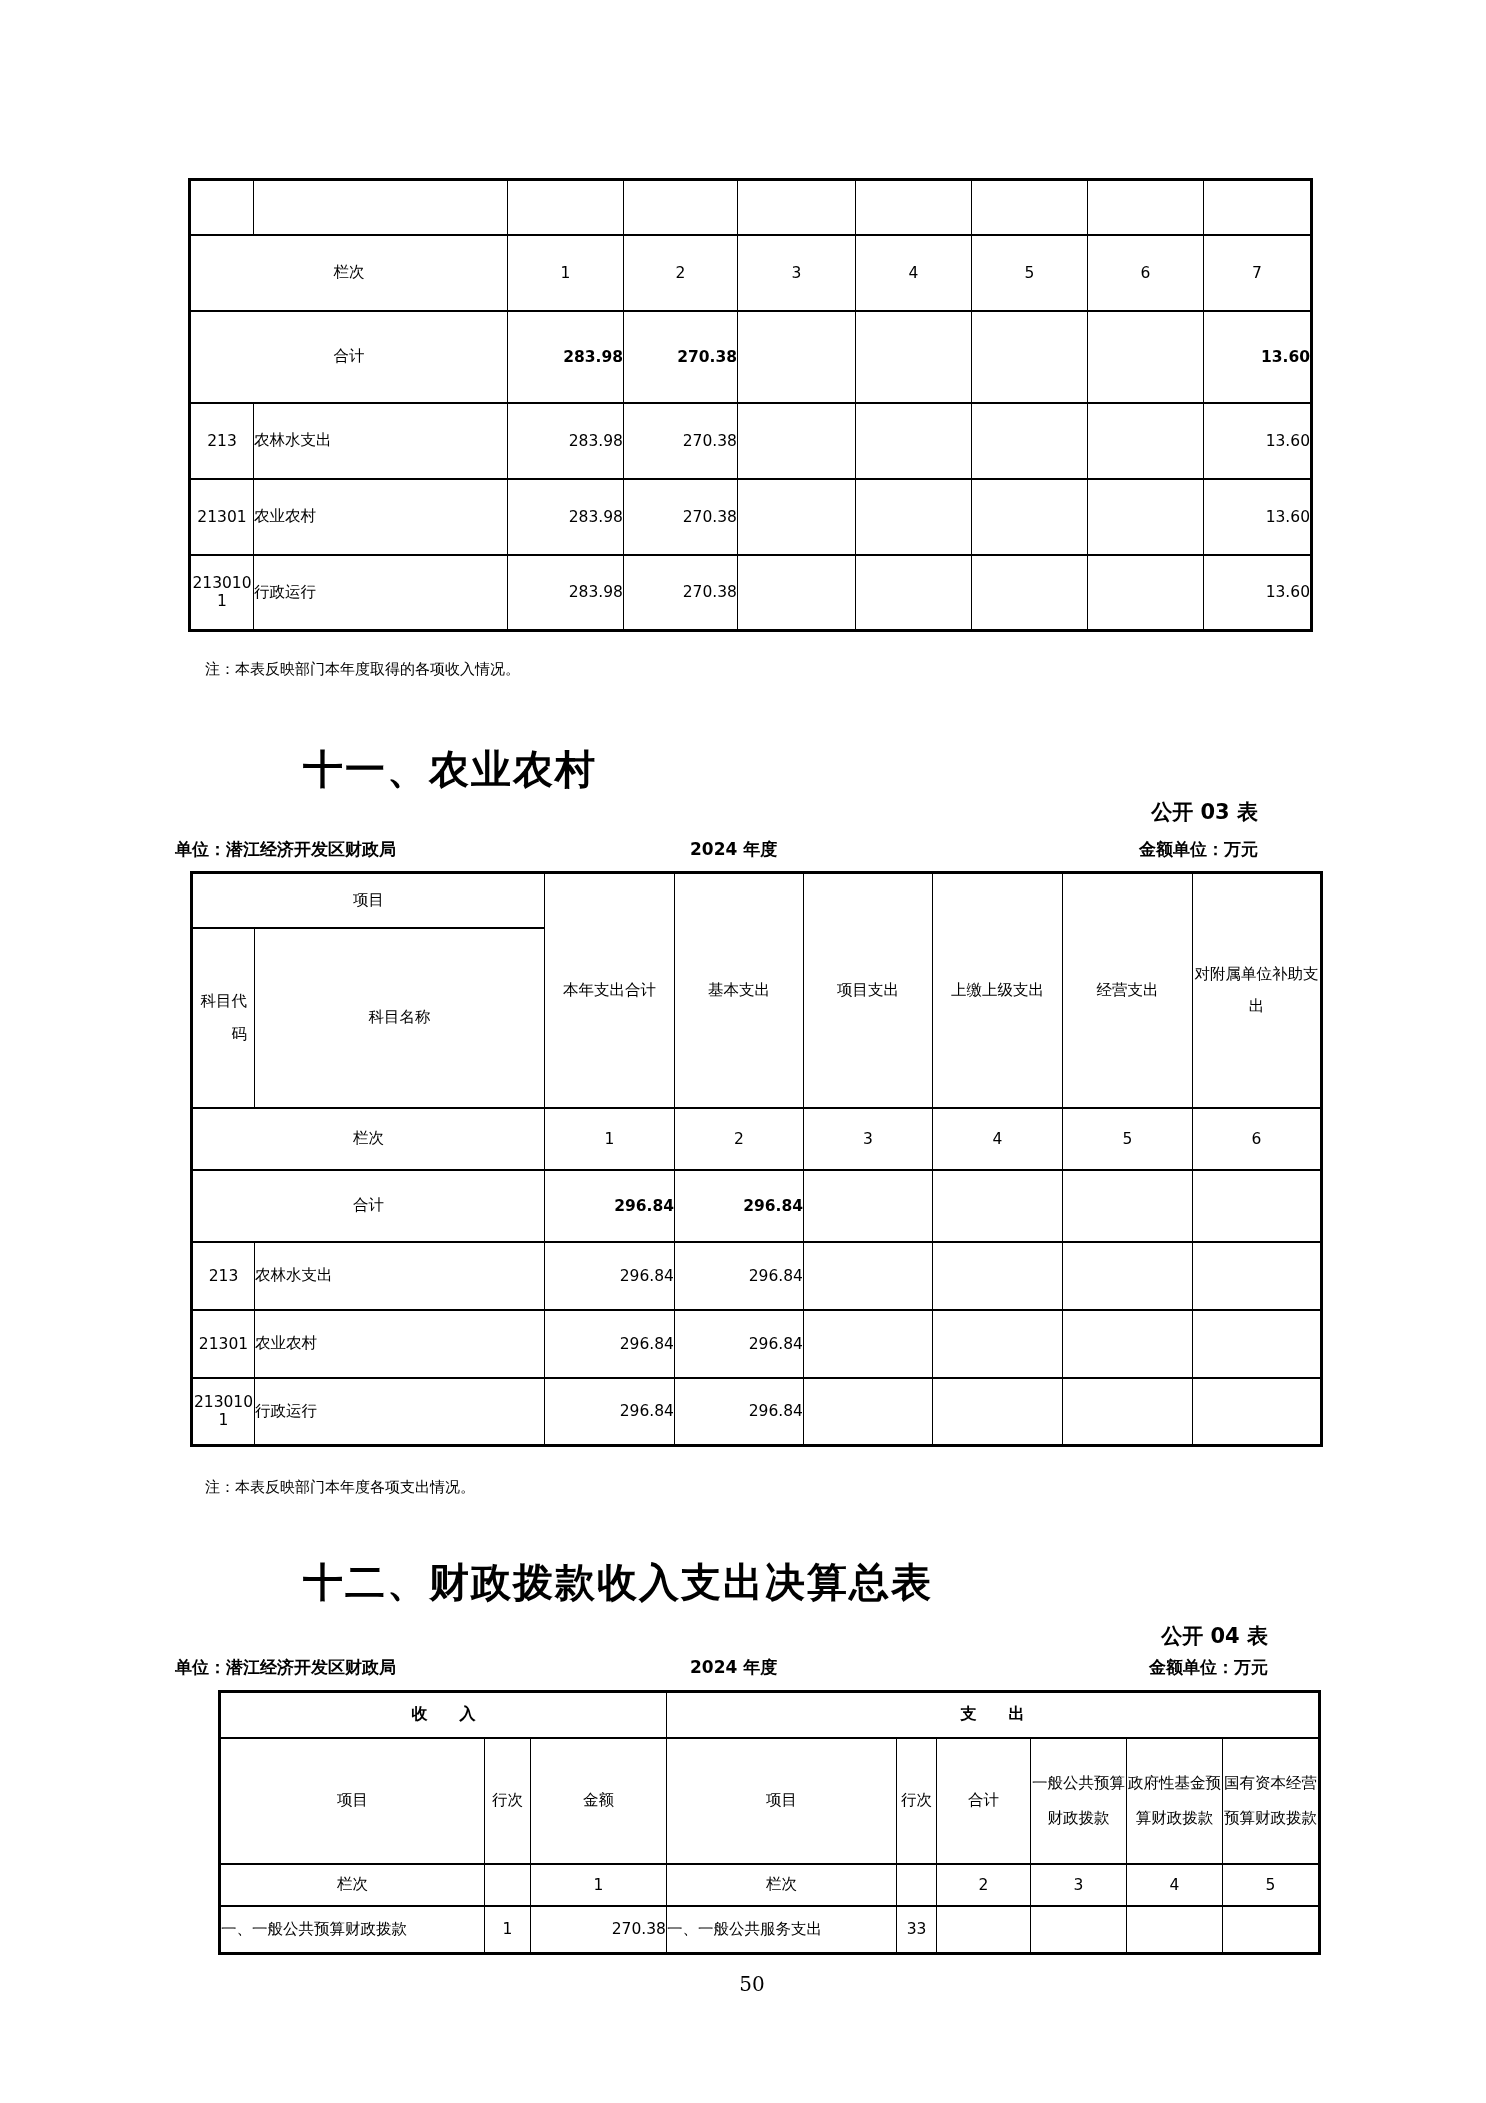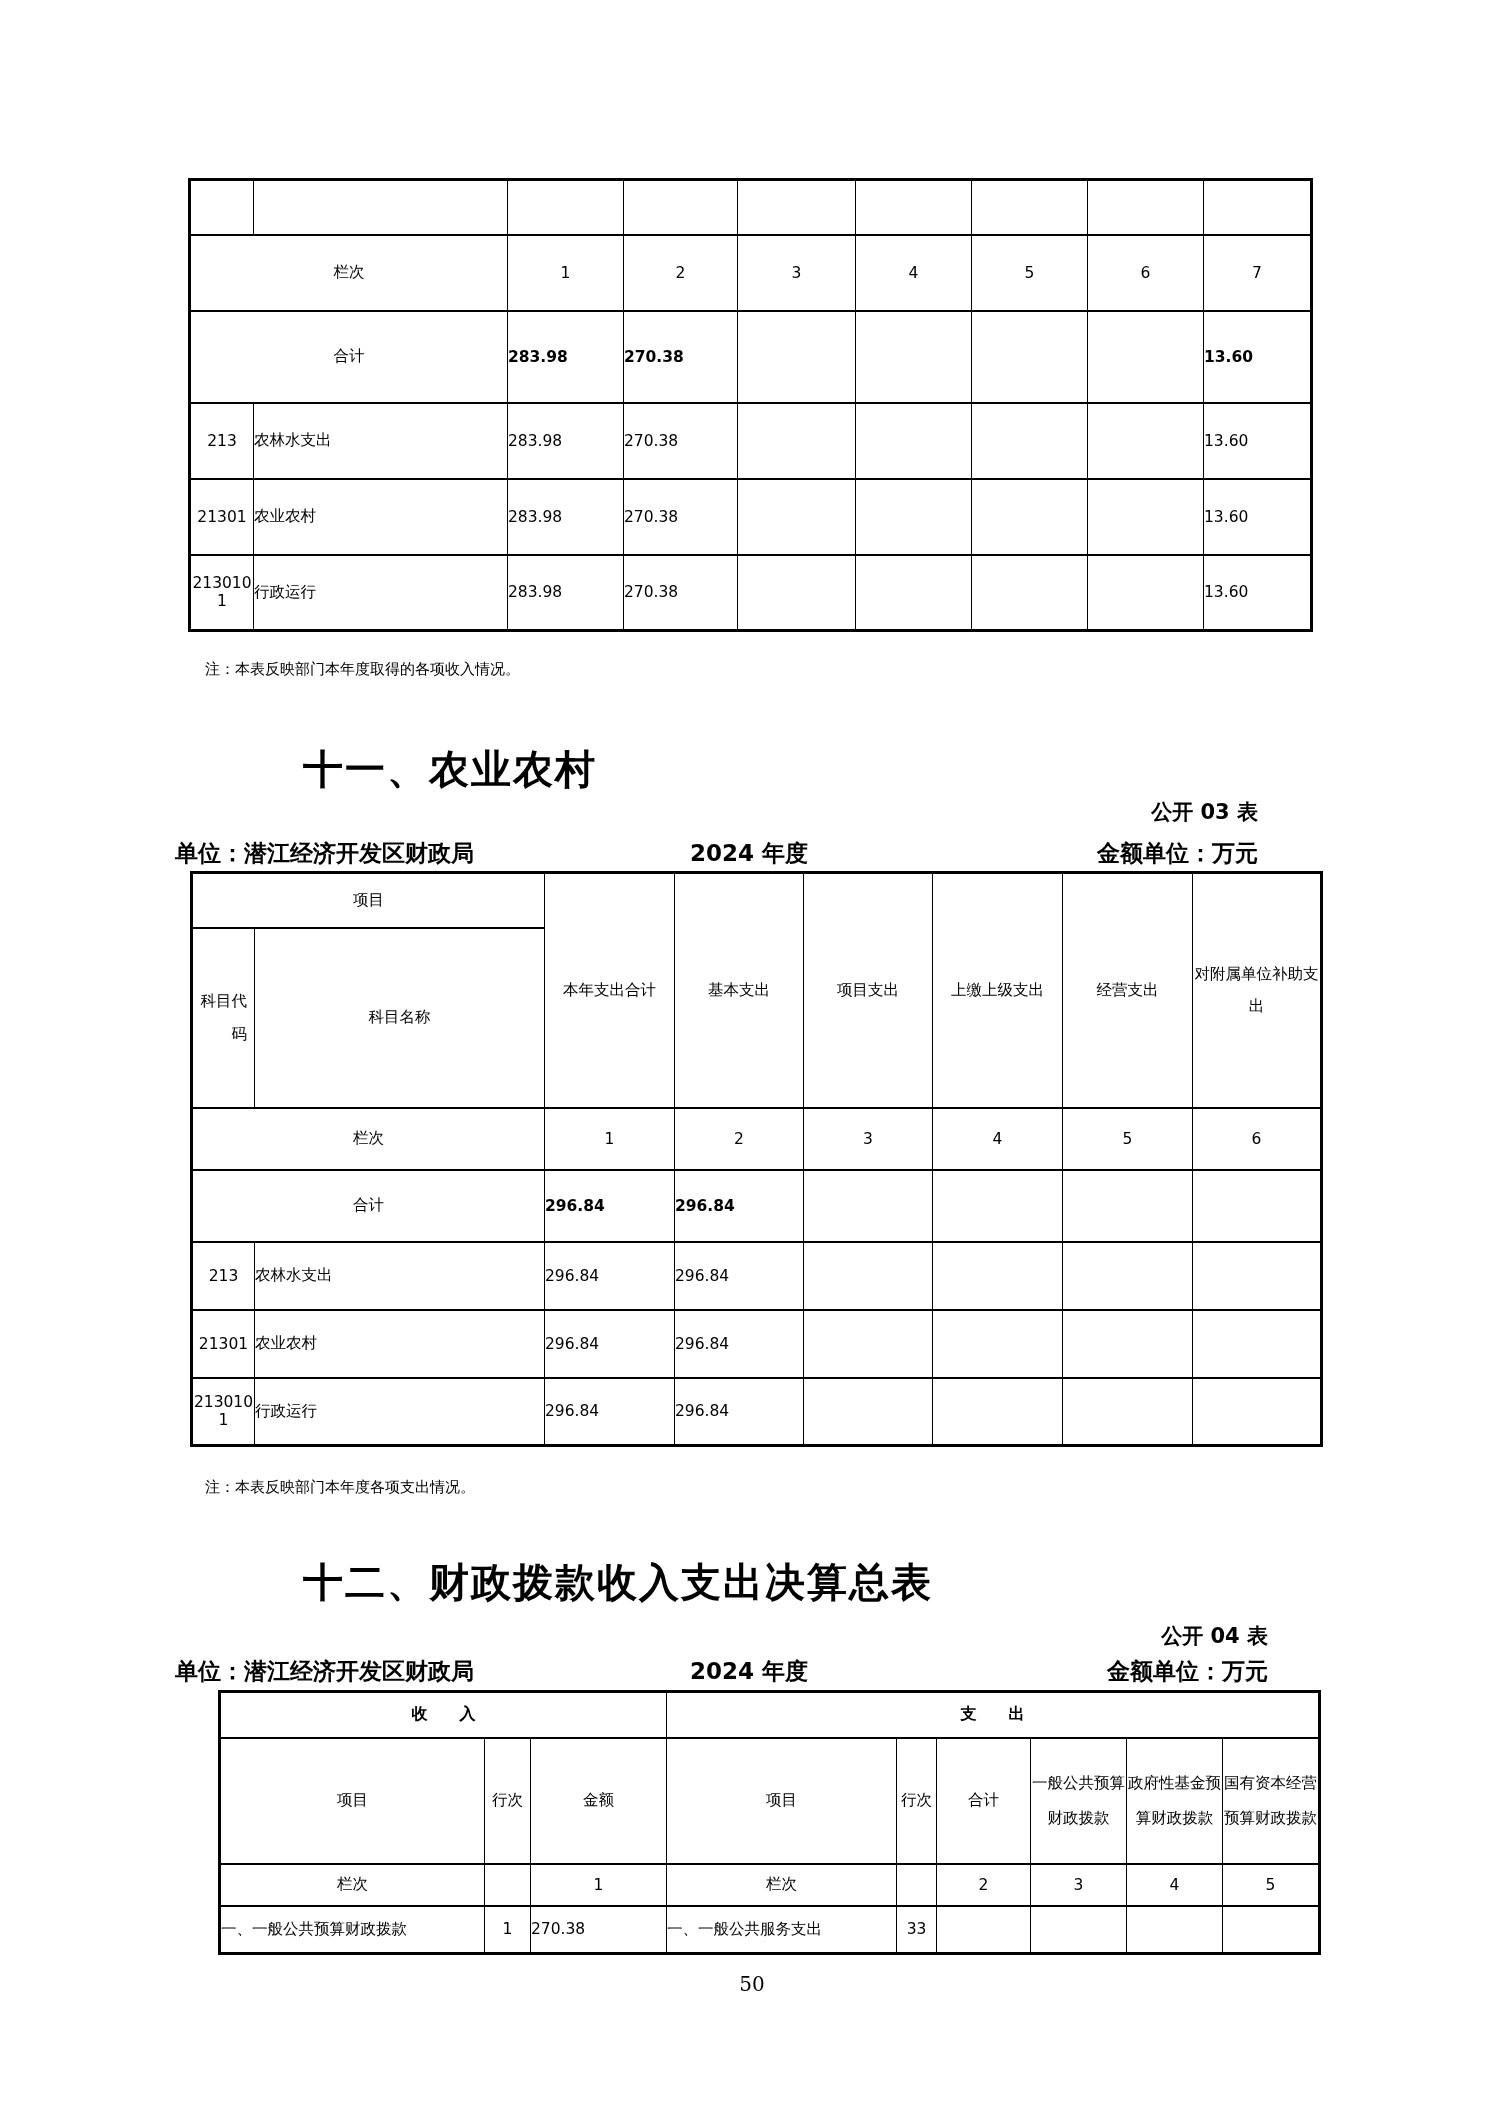--- a/index.html
+++ b/index.html
@@ -23,21 +23,21 @@
     border:1px solid #000;
     border-top:2px solid #000;
     border-bottom:2px solid #000;
     font-size:15.5px;
     vertical-align:middle;
     overflow:hidden;
     padding:0;
     word-break:break-all;
   }
   td.ctr{text-align:center;}
-  td.num{padding-right:10px;}
+  td.num{text-align:right;padding-right:10px;}
   td.code{text-align:center;padding-left:6px;font-size:15px;}
   td.name{text-align:left;padding-left:10px;}
   td.hdr{text-align:center;line-height:2.1;padding:0 12px;font-size:15px;}
   td.hdr3{text-align:center;line-height:2.2;padding:0 4px;font-size:14px;}
   td.vnarrow{text-align:center;line-height:2.2;padding:0 12px;font-size:14px;}
   td.item{text-align:left;padding-left:8px;font-size:14.5px;}
   td.thickL{border-left:3px solid #000;}
   .bold{font-weight:bold;}
   .sec-title{
     position:absolute;
@@ -47,21 +47,21 @@
     white-space:nowrap;
   }
   .pub-code{
     position:absolute;
     font-size:21px;
     font-weight:bold;
     white-space:nowrap;
   }
   .meta{
     position:absolute;
-    font-size:23px;
+    font-size:17px;
     font-weight:bold;
     white-space:nowrap;
   }
   .note{
     position:absolute;
     font-size:15px;
     white-space:nowrap;
   }
   .page-num{
     position:absolute;

